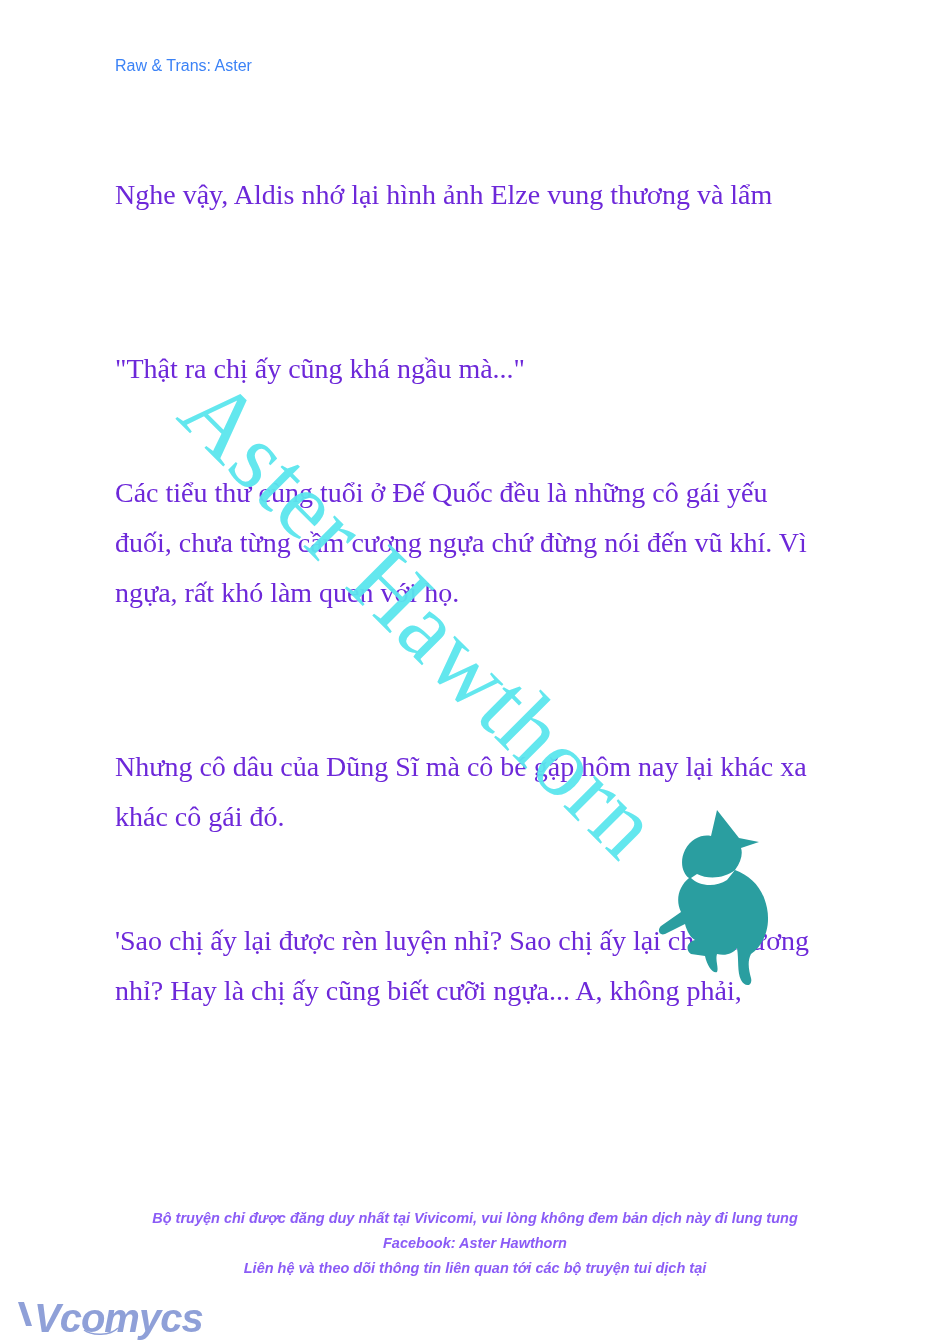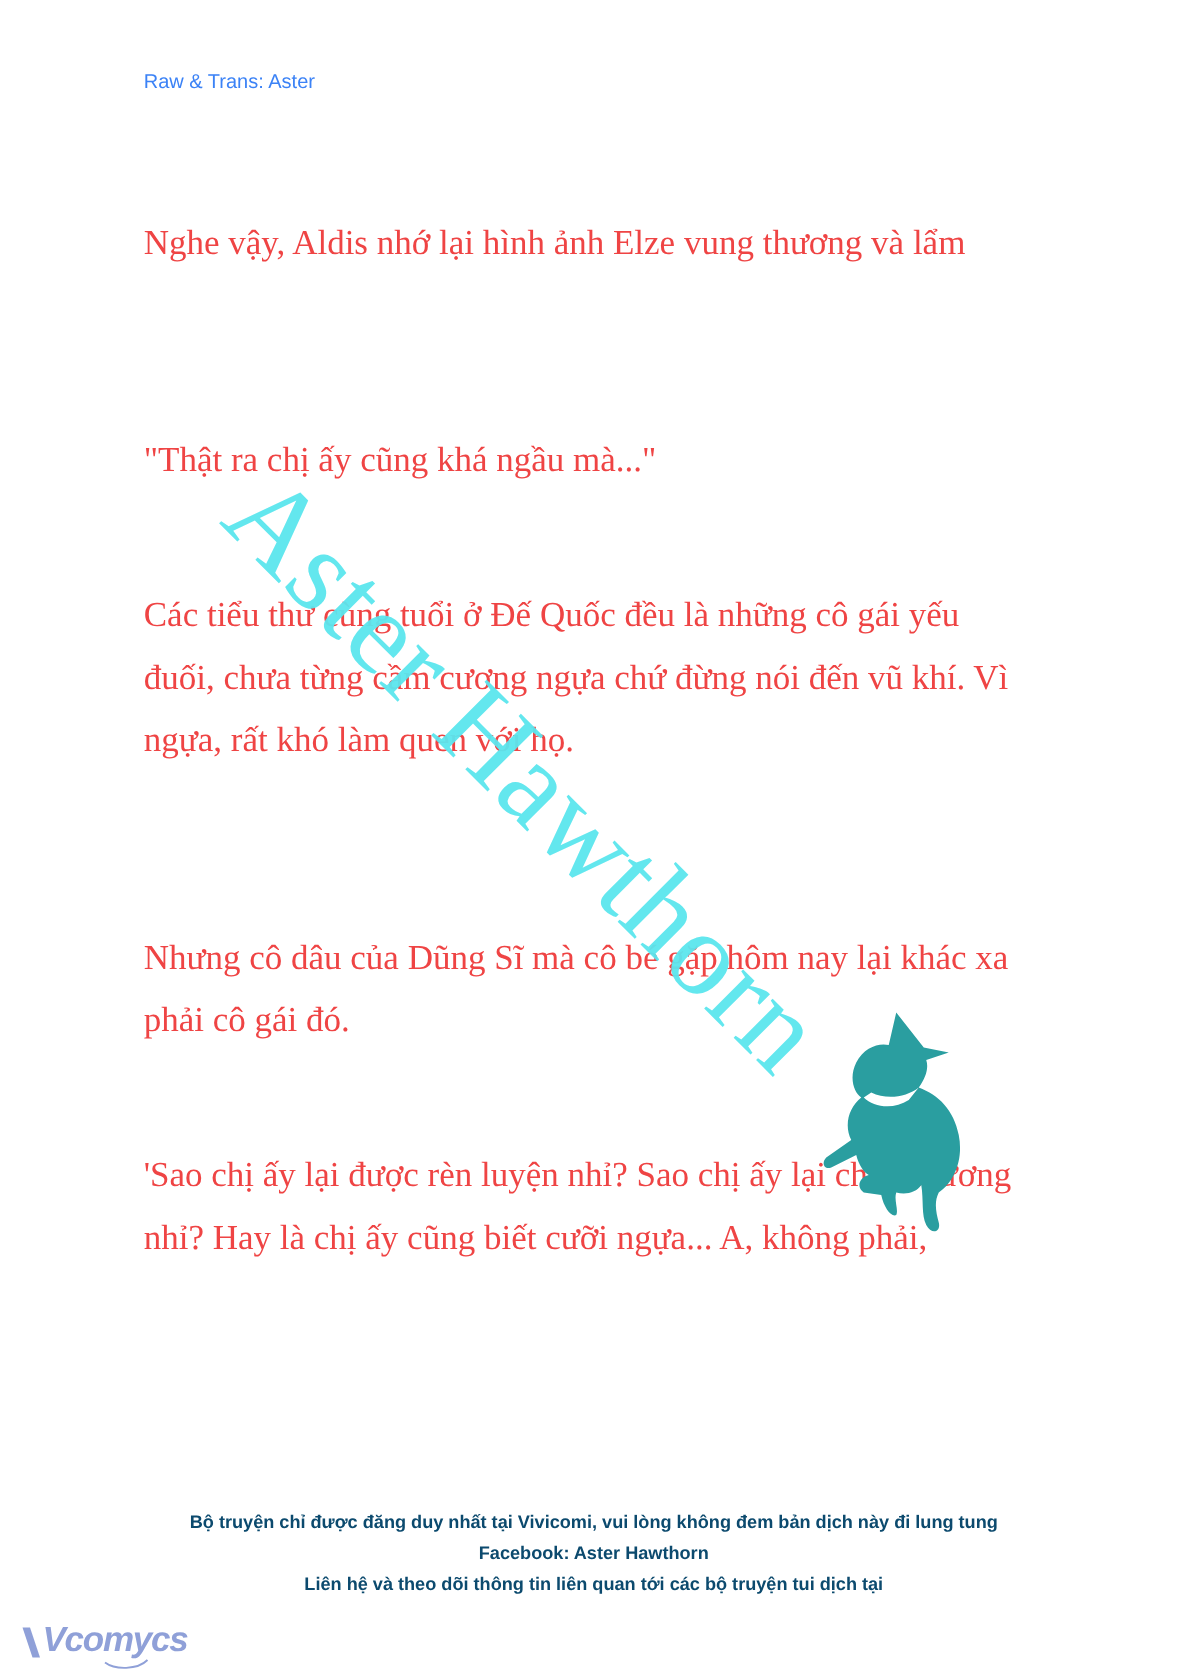--- a/index.html
+++ b/index.html
@@ -7,41 +7,41 @@
       width: 950px; height: 1343px; background: #ffffff;
       position: relative; overflow: hidden;
     }
     .header {
       position: absolute; left: 115px; top: 57px;
       font-family: "Liberation Sans", sans-serif; font-size: 16px; color: #3b82f6;
     }
     .para {
       position: absolute; left: 115px; width: 730px;
       font-family: "Liberation Serif", serif; font-size: 28px;
-      line-height: 50px; color: #ef4444; margin: 0;
+      line-height: 50px; color: #6d28d9; margin: 0;
     }
     .footer {
       position: absolute; left: 0; width: 950px; top: 1206px;
       text-align: center; font-family: "Liberation Sans", sans-serif;
-      font-weight: bold; font-size: 14.5px;
-      line-height: 25px; color: #0c4a6e;
+      font-style: italic; font-weight: bold; font-size: 14.5px;
+      line-height: 25px; color: #8b5cf6;
     }
     .footer div { white-space: nowrap; }
     .watermark {
       position: absolute; left: 60px; top: 570px; width: 720px;
       font-family: "Liberation Serif", serif; font-size: 96px;
       color: #5be6ee; transform: rotate(45deg); transform-origin: center center;
       white-space: nowrap; text-align: center; line-height: 1;
       opacity: 0.95; pointer-events: none; letter-spacing: 1px;
     }
     .cat { position: absolute; left: 655px; top: 808px; width: 125px; height: 180px; }
     .logo { position: absolute; left: 14px; top: 1296px; width: 130px; height: 40px; }
     .logo-text {
       position: absolute; left: 20px; top: 0; font-family: "Liberation Sans", sans-serif;
-      font-style: italic; font-weight: bold; font-size: 28px; color: #8fa0d8;
+      font-style: italic; font-weight: bold; font-size: 40px; color: #8fa0d8;
       letter-spacing: -1px;
     }
   </style>
 </head>
 <body>
 
 <div class="header">Raw &amp; Trans: Aster</div>
 
 <div class="para" style="top:170px">
   <div>Nghe vậy, Aldis nhớ lại hình ảnh Elze vung thương và lẩm</div>
@@ -52,21 +52,21 @@
 </div>
 
 <div class="para" style="top:468px">
   <div>Các tiểu thư cùng tuổi ở Đế Quốc đều là những cô gái yếu</div>
   <div>đuối, chưa từng cầm cương ngựa chứ đừng nói đến vũ khí. Vì</div>
   <div>ngựa, rất khó làm quen với họ.</div>
 </div>
 
 <div class="para" style="top:742px">
   <div>Nhưng cô dâu của Dũng Sĩ mà cô bé gặp hôm nay lại khác xa</div>
-  <div>phải cô gái đó.</div>
+  <div>khác cô gái đó.</div>
 </div>
 
 <div class="para" style="top:916px">
   <div>'Sao chị ấy lại được rèn luyện nhỉ? Sao chị ấy lại chọn thương</div>
   <div>nhỉ? Hay là chị ấy cũng biết cưỡi ngựa... A, không phải,</div>
 </div>
 
 <div class="watermark">Aster Hawthorn</div>
 
 <svg class="cat" viewBox="0 0 125 180">

